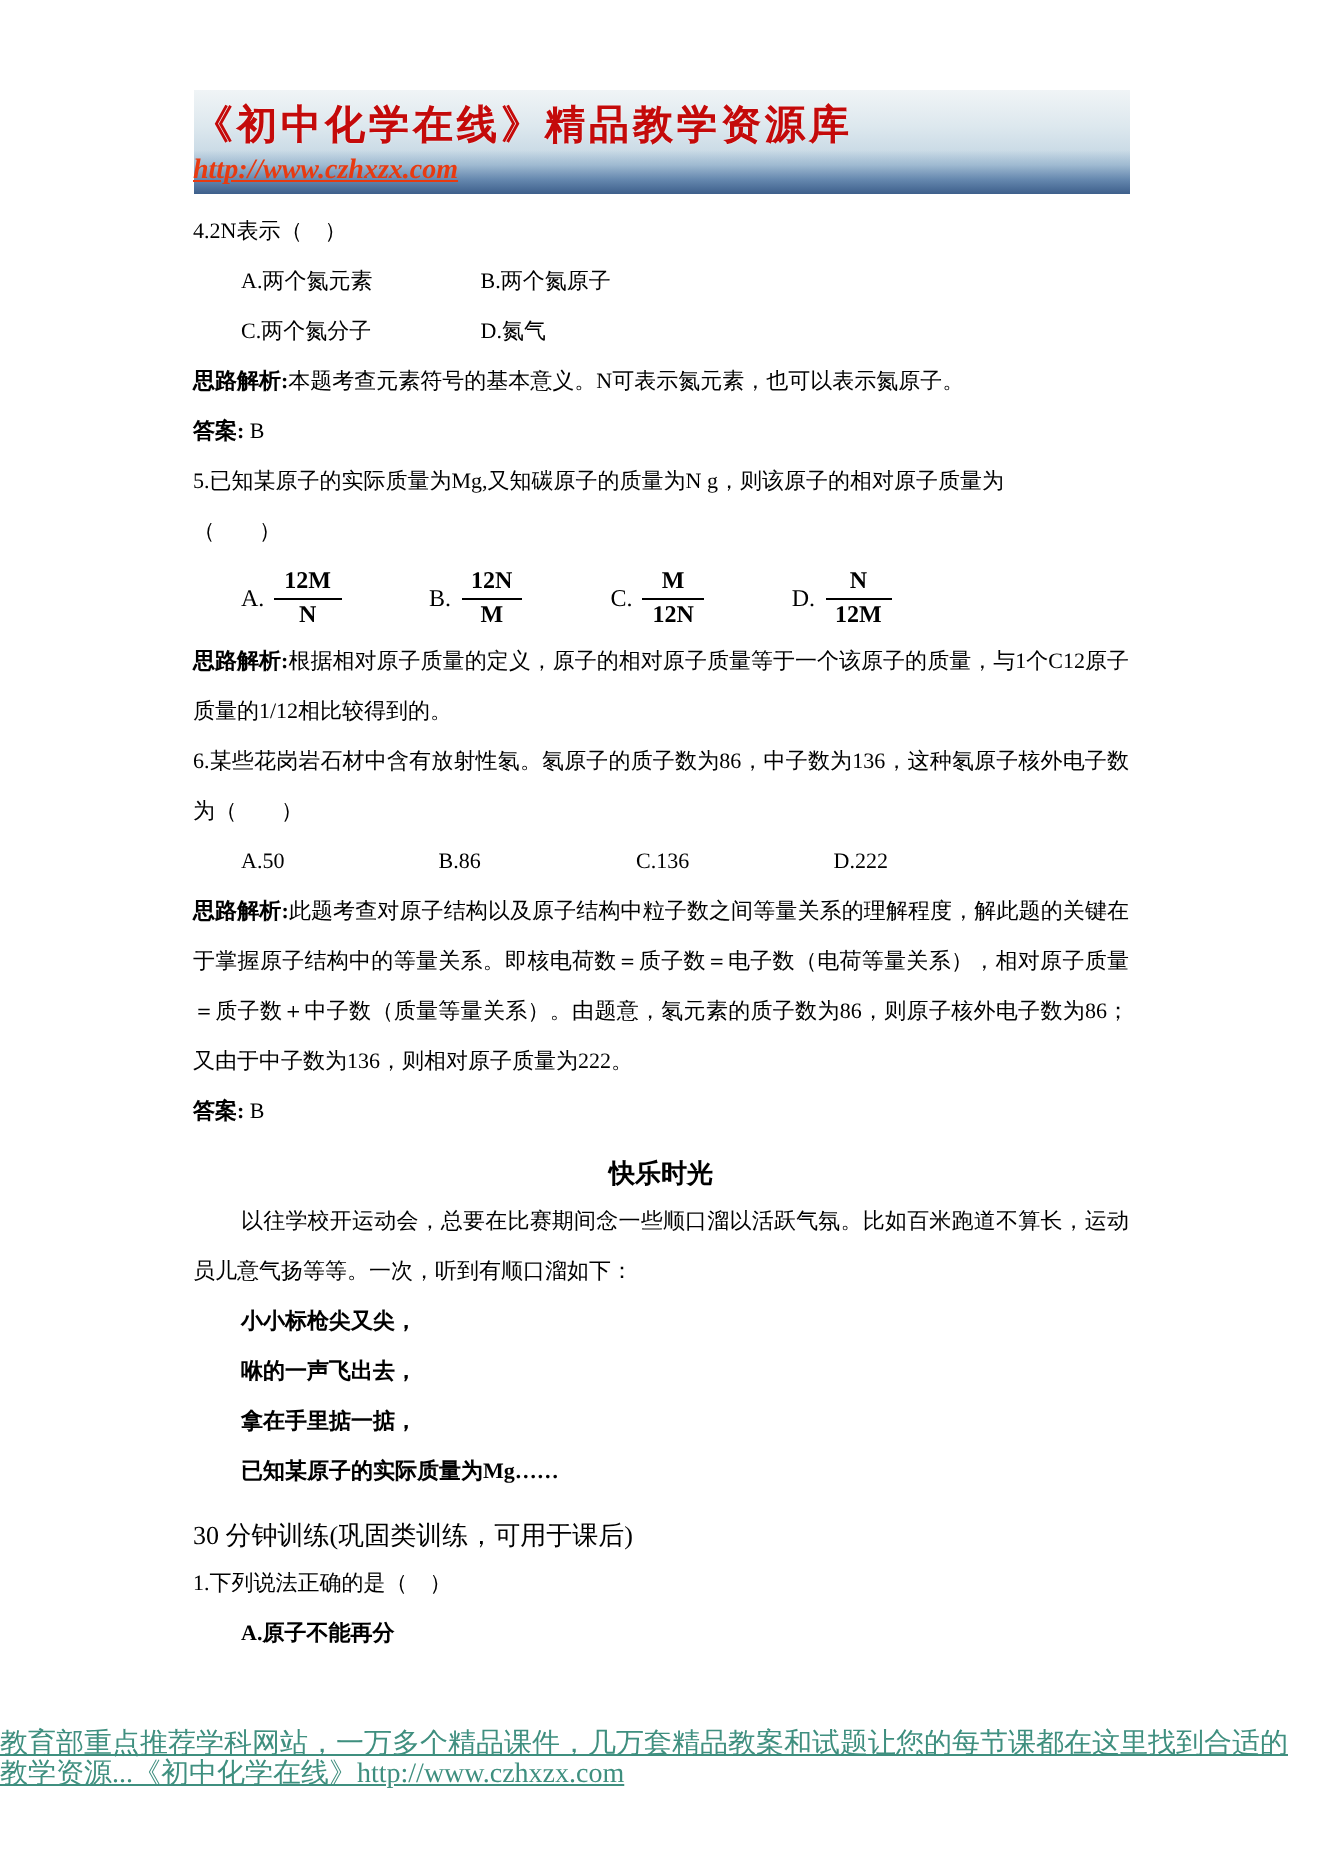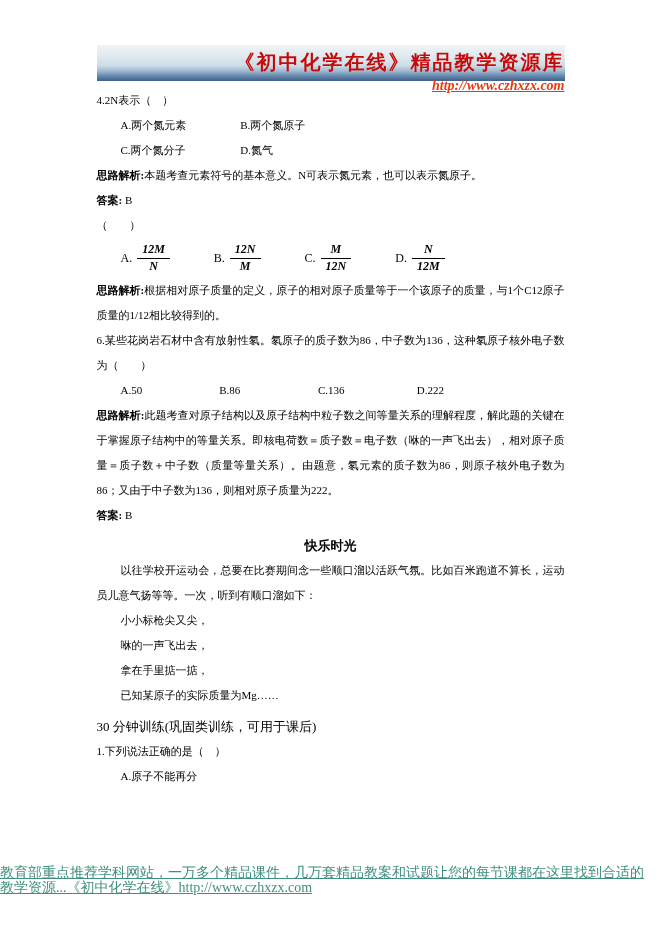--- a/index.html
+++ b/index.html
@@ -9,23 +9,23 @@
     font-family: "Liberation Serif", "DejaVu Serif", serif;
     color: #000;
     position: relative;
     overflow: hidden;
   }
   .content { width: 468px; margin: 0 auto; padding-top: 45px; }
 
   
   .banner {
     position: relative;
-    height: 36px;
+    height: 52px;
     margin-bottom: 7px;
-    text-align: right;
+    text-align: left;
     background:
       linear-gradient(180deg, rgba(255,255,255,0) 0%, rgba(255,255,255,0) 58%,
         rgba(120,155,190,0.45) 72%, rgba(60,100,150,0.65) 86%, rgba(35,70,120,0.8) 100%),
       linear-gradient(180deg, #f0f4f6 0%, #dde8ee 35%, #c6d8e4 65%, #a9c4d8 100%);
   }
   .banner-title {
     font-size: 20px; font-weight: bold; color: #c40a0a;
     letter-spacing: 2px; padding-top: 4px;
     text-shadow: 0 0 1px rgba(255,255,255,0.7);
   }
@@ -35,34 +35,34 @@
     color: #e83a10; text-decoration: underline; cursor: pointer;
   }
 
   p { margin: 0; font-size: 11px; line-height: 25px; }
   .just { text-align: justify; }
   .bold { font-weight: bold; }
   .opts { padding-left: 24px; }
   .opt2 { display: inline-block; width: 117px; }
   .opt4 { display: inline-block; width: 96px; }
   .indent { text-indent: 24px; }
-  .poem { padding-left: 24px; }
+  .poem { padding-left: 24px; font-weight: bold; }
 
   .center-head {
     text-align: center; font-weight: bold; font-size: 13px;
     line-height: 25px; margin-top: 5px; font-family: Liberation Serif, serif;
   }
   .sec-head { font-weight: normal; font-size: 13px; line-height: 25px; margin-top: 6px; }
 
   
   .frac-row { padding-left: 24px; display: flex; align-items: center; height: 40px; }
   .frac-opt { display: inline-flex; align-items: center; margin-right: 44px; font-size: 12px; }
   .frac {
     display: inline-block; text-align: center; margin-left: 5px;
-    font-style: italic; font-weight: bold; font-size: 12px; line-height: 1.15;
+    font-weight: bold; font-size: 12px; line-height: 1.15;
   }
   .frac .num { display: block; border-bottom: 1px solid #000; padding: 0 5px 1px 5px; }
   .frac .den { display: block; padding: 1px 5px 0 5px; }
 
   
   .footer {
     position: absolute; left: 0; right: 0; bottom: 40px;
     font-size: 14px; line-height: 15px;
     color: #3f8f7f;
   }
@@ -83,20 +83,21 @@
     <span class="opt2">A.两个氮元素</span>
     <span class="opt2">B.两个氮原子</span>
   </p>
   <p class="opts">
     <span class="opt2">C.两个氮分子</span>
     <span class="opt2">D.氮气</span>
   </p>
   <p class="just"><span class="bold">思路解析:</span><span>本题考查元素符号的基本意义。N可表示氮元素，也可以表示氮原子。</span></p>
   <p><span class="bold">答案:</span> <span>B</span></p>
 
+  <p>5.已知某原子的实际质量为Mg,又知碳原子的质量为N g，则该原子的相对原子质量为</p>
   <p>（　　）</p>
   <div class="frac-row">
     <span class="frac-opt">
       <span>A.</span>
       <span class="frac">
         <span class="num">12M</span>
         <span class="den">N</span>
       </span>
     </span>
     <span class="frac-opt">
@@ -123,21 +124,21 @@
   </div>
   <p class="just"><span class="bold">思路解析:</span><span>根据相对原子质量的定义，原子的相对原子质量等于一个该原子的质量，与1个C12原子质量的1/12相比较得到的。</span></p>
 
   <p class="just">6.某些花岗岩石材中含有放射性氡。氡原子的质子数为86，中子数为136，这种氡原子核外电子数为（　　）</p>
   <p class="opts">
     <span class="opt4">A.50</span>
     <span class="opt4">B.86</span>
     <span class="opt4">C.136</span>
     <span class="opt4">D.222</span>
   </p>
-  <p class="just"><span class="bold">思路解析:</span><span>此题考查对原子结构以及原子结构中粒子数之间等量关系的理解程度，解此题的关键在于掌握原子结构中的等量关系。即核电荷数＝质子数＝电子数（咻的一声飞出去），相对原子质量＝质子数＋中子数（质量等量关系）。由题意，氡元素的质子数为86，则原子核外电子数为86；又由于中子数为136，则相对原子质量为222。</span></p>
+  <p class="just"><span class="bold">思路解析:</span><span>此题考查对原子结构以及原子结构中粒子数之间等量关系的理解程度，解此题的关键在于掌握原子结构中的等量关系。即核电荷数＝质子数＝电子数（电荷等量关系），相对原子质量＝质子数＋中子数（质量等量关系）。由题意，氡元素的质子数为86，则原子核外电子数为86；又由于中子数为136，则相对原子质量为222。</span></p>
   <p><span class="bold">答案:</span> <span>B</span></p>
 
   <p class="center-head">快乐时光</p>
   <p class="indent just">以往学校开运动会，总要在比赛期间念一些顺口溜以活跃气氛。比如百米跑道不算长，运动员儿意气扬等等。一次，听到有顺口溜如下：</p>
   <p class="poem">小小标枪尖又尖，</p>
   <p class="poem">咻的一声飞出去，</p>
   <p class="poem">拿在手里掂一掂，</p>
   <p class="poem">已知某原子的实际质量为Mg……</p>
 
   <p class="sec-head">30 分钟训练(巩固类训练，可用于课后)</p>

